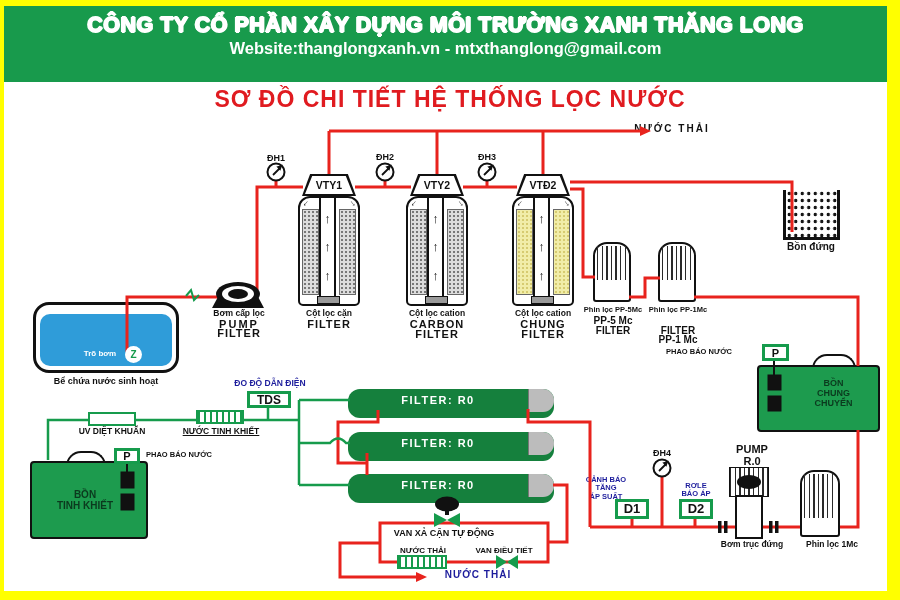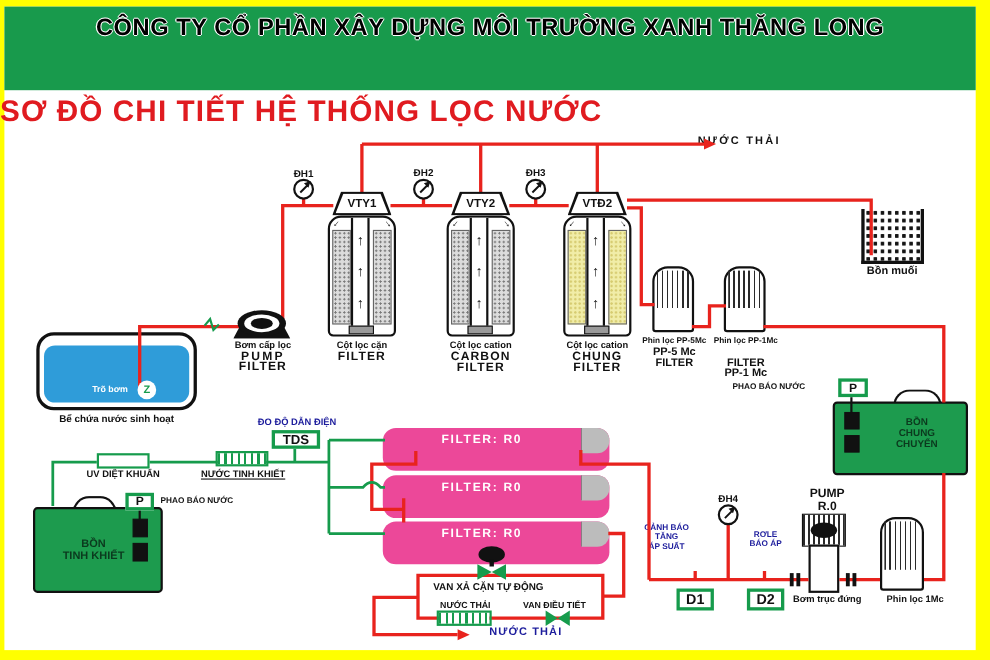--- a/index.html
+++ b/index.html
@@ -1,29 +1,29 @@
 <!DOCTYPE html>
 <html><head>
 <meta charset="utf-8">
 <style>
   html,body{margin:0;padding:0;}
   body{font-family:"Liberation Sans", sans-serif;}
   .frame{position:relative;width:900px;height:600px;background:#ffff00;overflow:hidden;}
   .inner{position:absolute;left:4px;top:6px;width:883px;height:585px;background:#ffffff;}
   .abs{position:absolute;}
   .banner{position:absolute;left:4px;top:6px;width:883px;height:76px;background:#189a4c;text-align:center;}
-  .company{margin-top:7px;font-size:21.5px;font-weight:bold;color:#000000;letter-spacing:0.5px;
+  .company{margin-top:7px;font-size:21.5px;font-weight:bold;color:#ffffff;letter-spacing:0.5px;
     text-shadow:1px 0 0 #fff,-1px 0 0 #fff,0 1px 0 #fff,0 -1px 0 #fff;}
   .phone{margin-top:2px;font-size:19px;font-weight:bold;color:#ffffff;letter-spacing:1px;}
   .website{margin-top:1px;font-size:16.5px;font-weight:bold;color:#ffffff;}
-  .title{position:absolute;left:0;top:86px;width:900px;text-align:left;
-    font-size:27px;font-weight:bold;color:#e01b20;letter-spacing:1px;}
+  .title{position:absolute;left:0;top:86px;width:900px;text-align:center;
+    font-size:23px;font-weight:bold;color:#e01b20;letter-spacing:1px;}
   .lbl{position:absolute;font-weight:bold;color:#111;text-align:center;line-height:1.13;}
   .s75{font-size:7.5px;} .s8{font-size:8px;} .s85{font-size:8.5px;} .s9{font-size:9px;}
-  .s10{font-size:10px;} .s11{font-size:11px;} .s13{font-size:13px;margin-top:36px;}
+  .s10{font-size:10px;} .s11{font-size:11px;} .s13{font-size:13px;}
   .blue{color:#1c1c9c;} .white{color:#fff;} .pre{white-space:pre-line;}
   .ls1{letter-spacing:1px;} .ls2{letter-spacing:2px;}
   svg.pipes{position:absolute;left:0;top:0;z-index:3;pointer-events:none;}
   
   .col{position:absolute;z-index:2;width:62px;height:110px;border:2.5px solid #111;
     border-radius:12px 12px 5px 5px;background:#fff;box-sizing:border-box;overflow:hidden;}
   .media{position:absolute;top:11px;bottom:9px;width:17px;border:1px solid #666;box-sizing:border-box;}
   .speckle{background-color:#dcdcdc;background-image:radial-gradient(#777 0.8px, transparent 1px);background-size:4px 4px;}
   .speckle.yellow{background-color:#f1eda8;background-image:radial-gradient(#d6cb70 1px, transparent 1.2px);background-size:4px 4px;}
   .tube{position:absolute;left:19px;width:17px;top:-2px;bottom:7px;background:#fff;
@@ -35,21 +35,21 @@
   
   .vvalve{position:absolute;z-index:4;width:54px;height:22px;}
   .vvalve .outer{position:absolute;inset:0;background:#111;clip-path:polygon(15% 0,85% 0,100% 100%,0 100%);}
   .vvalve .innerw{position:absolute;left:3px;right:3px;top:2px;bottom:2px;background:#fff;clip-path:polygon(15% 0,85% 0,100% 100%,0 100%);}
   .vvalve .vtxt{position:absolute;inset:0;text-align:center;font-size:10.5px;font-weight:bold;line-height:22px;color:#111;}
   
   .pp{position:absolute;z-index:2;background:#fff;border:2px solid #111;border-radius:14px 14px 3px 3px;box-sizing:border-box;}
   .stripes{position:absolute;left:2px;right:2px;top:2px;
     background-image:repeating-linear-gradient(90deg,#2a2a2a 0 1.4px,transparent 1.4px 4.6px);}
   
-  .ro{position:absolute;z-index:2;width:206px;height:39px;background:#ec4899;border-radius:12px 11px 11px 12px;}
+  .ro{position:absolute;z-index:2;width:206px;height:29px;background:#15803d;border-radius:12px 11px 11px 12px;}
   .ro .cap{position:absolute;right:0;top:0;width:26px;height:23px;background:#bcbcbc;border-radius:0 11px 11px 0;border-left:1px solid #777;box-sizing:border-box;}
   .ro .rlabel{position:absolute;left:0;top:0;width:180px;text-align:center;color:#fff;font-size:11px;font-weight:bold;letter-spacing:1.5px;line-height:23px;}
   
   .gbox{position:absolute;z-index:4;background:#fff;border:3px solid #169b4c;box-sizing:border-box;
     text-align:center;font-weight:bold;color:#111;}
   
   .bluetank{position:absolute;z-index:2;width:146px;height:71px;border:3px solid #111;border-radius:16px;background:#fff;box-sizing:border-box;}
   .water{position:absolute;left:4px;right:4px;bottom:4px;top:9px;background:#2f9cd9;border-radius:10px;}
   .greentank{position:absolute;z-index:2;background:#1d9b4e;border:2.5px solid #111;border-radius:4px;box-sizing:border-box;}
   .dome{position:absolute;z-index:2;background:#fff;border:2.5px solid #111;border-bottom:none;border-radius:22px 22px 0 0;box-sizing:border-box;}
@@ -75,20 +75,21 @@
   .vpbody{position:absolute;z-index:2;width:28px;height:44px;background:#fff;border:2px solid #111;box-sizing:border-box;}
 </style>
 </head>
 <body>
 
 <div class="frame">
   <div class="inner"></div>
 
   <div class="banner">
     <div class="company">CÔNG TY CỔ PHẦN XÂY DỰNG MÔI TRƯỜNG XANH THĂNG LONG</div>
+    <div class="website">Website:thanglongxanh.vn - mtxthanglong@gmail.com</div>
   </div>
   <div class="title">SƠ ĐỒ CHI TIẾT HỆ THỐNG LỌC NƯỚC</div>
 
   <svg class="pipes" width="900" height="600" viewBox="0 0 900 600">
 
     <g stroke="#e8231d" stroke-width="3" fill="none">
       <path d="M329 131 H640 M329 131 V176 M437 131 V176 M543 131 V176"></path>
       <path d="M127 352 V297 H240 M257 290 V187 H303"></path>
       <path d="M355 187 H411 M463 187 H517"></path>
       <path d="M570 182 H792 V232"></path>
@@ -231,21 +232,21 @@
     <div class="stripes" style="height:34px;"></div>
   </div>
   <div class="lbl s75 abs" style="left:576px;top:306px;width:74px;">Phin lọc PP-5Mc</div>
   <div class="lbl s10 abs" style="left:576px;top:315px;width:74px;">PP-5 Mc</div>
   <div class="lbl s10 abs" style="left:576px;top:325px;width:74px;">FILTER</div>
   <div class="lbl s75 abs" style="left:641px;top:306px;width:74px;">Phin lọc PP-1Mc</div>
   <div class="lbl s10 abs" style="left:641px;top:334px;width:74px;">PP-1 Mc</div>
   <div class="lbl s10 abs" style="left:641px;top:325px;width:74px;">FILTER</div>
 
   <div class="salttank" style="left:783px;top:190px;"></div>
-  <div class="lbl s10 abs" style="left:776px;top:241px;width:70px;">Bồn muối</div>
+  <div class="lbl s10 abs" style="left:776px;top:241px;width:70px;">Bồn đứng</div>
 
   <div class="fpump" style="left:212px;top:282px;">
     <div class="base"></div>
       <div class="e1"></div>
       <div class="e2"></div>
       <div class="e3"></div>
   </div>
   <div class="lbl s85 abs" style="left:210px;top:309px;width:58px;">Bơm cấp lọc</div>
   <div class="lbl s11 ls2 abs" style="left:210px;top:318px;width:58px;">PUMP</div>
   <div class="lbl s11 ls1 abs" style="left:210px;top:327px;width:58px;">FILTER</div>

